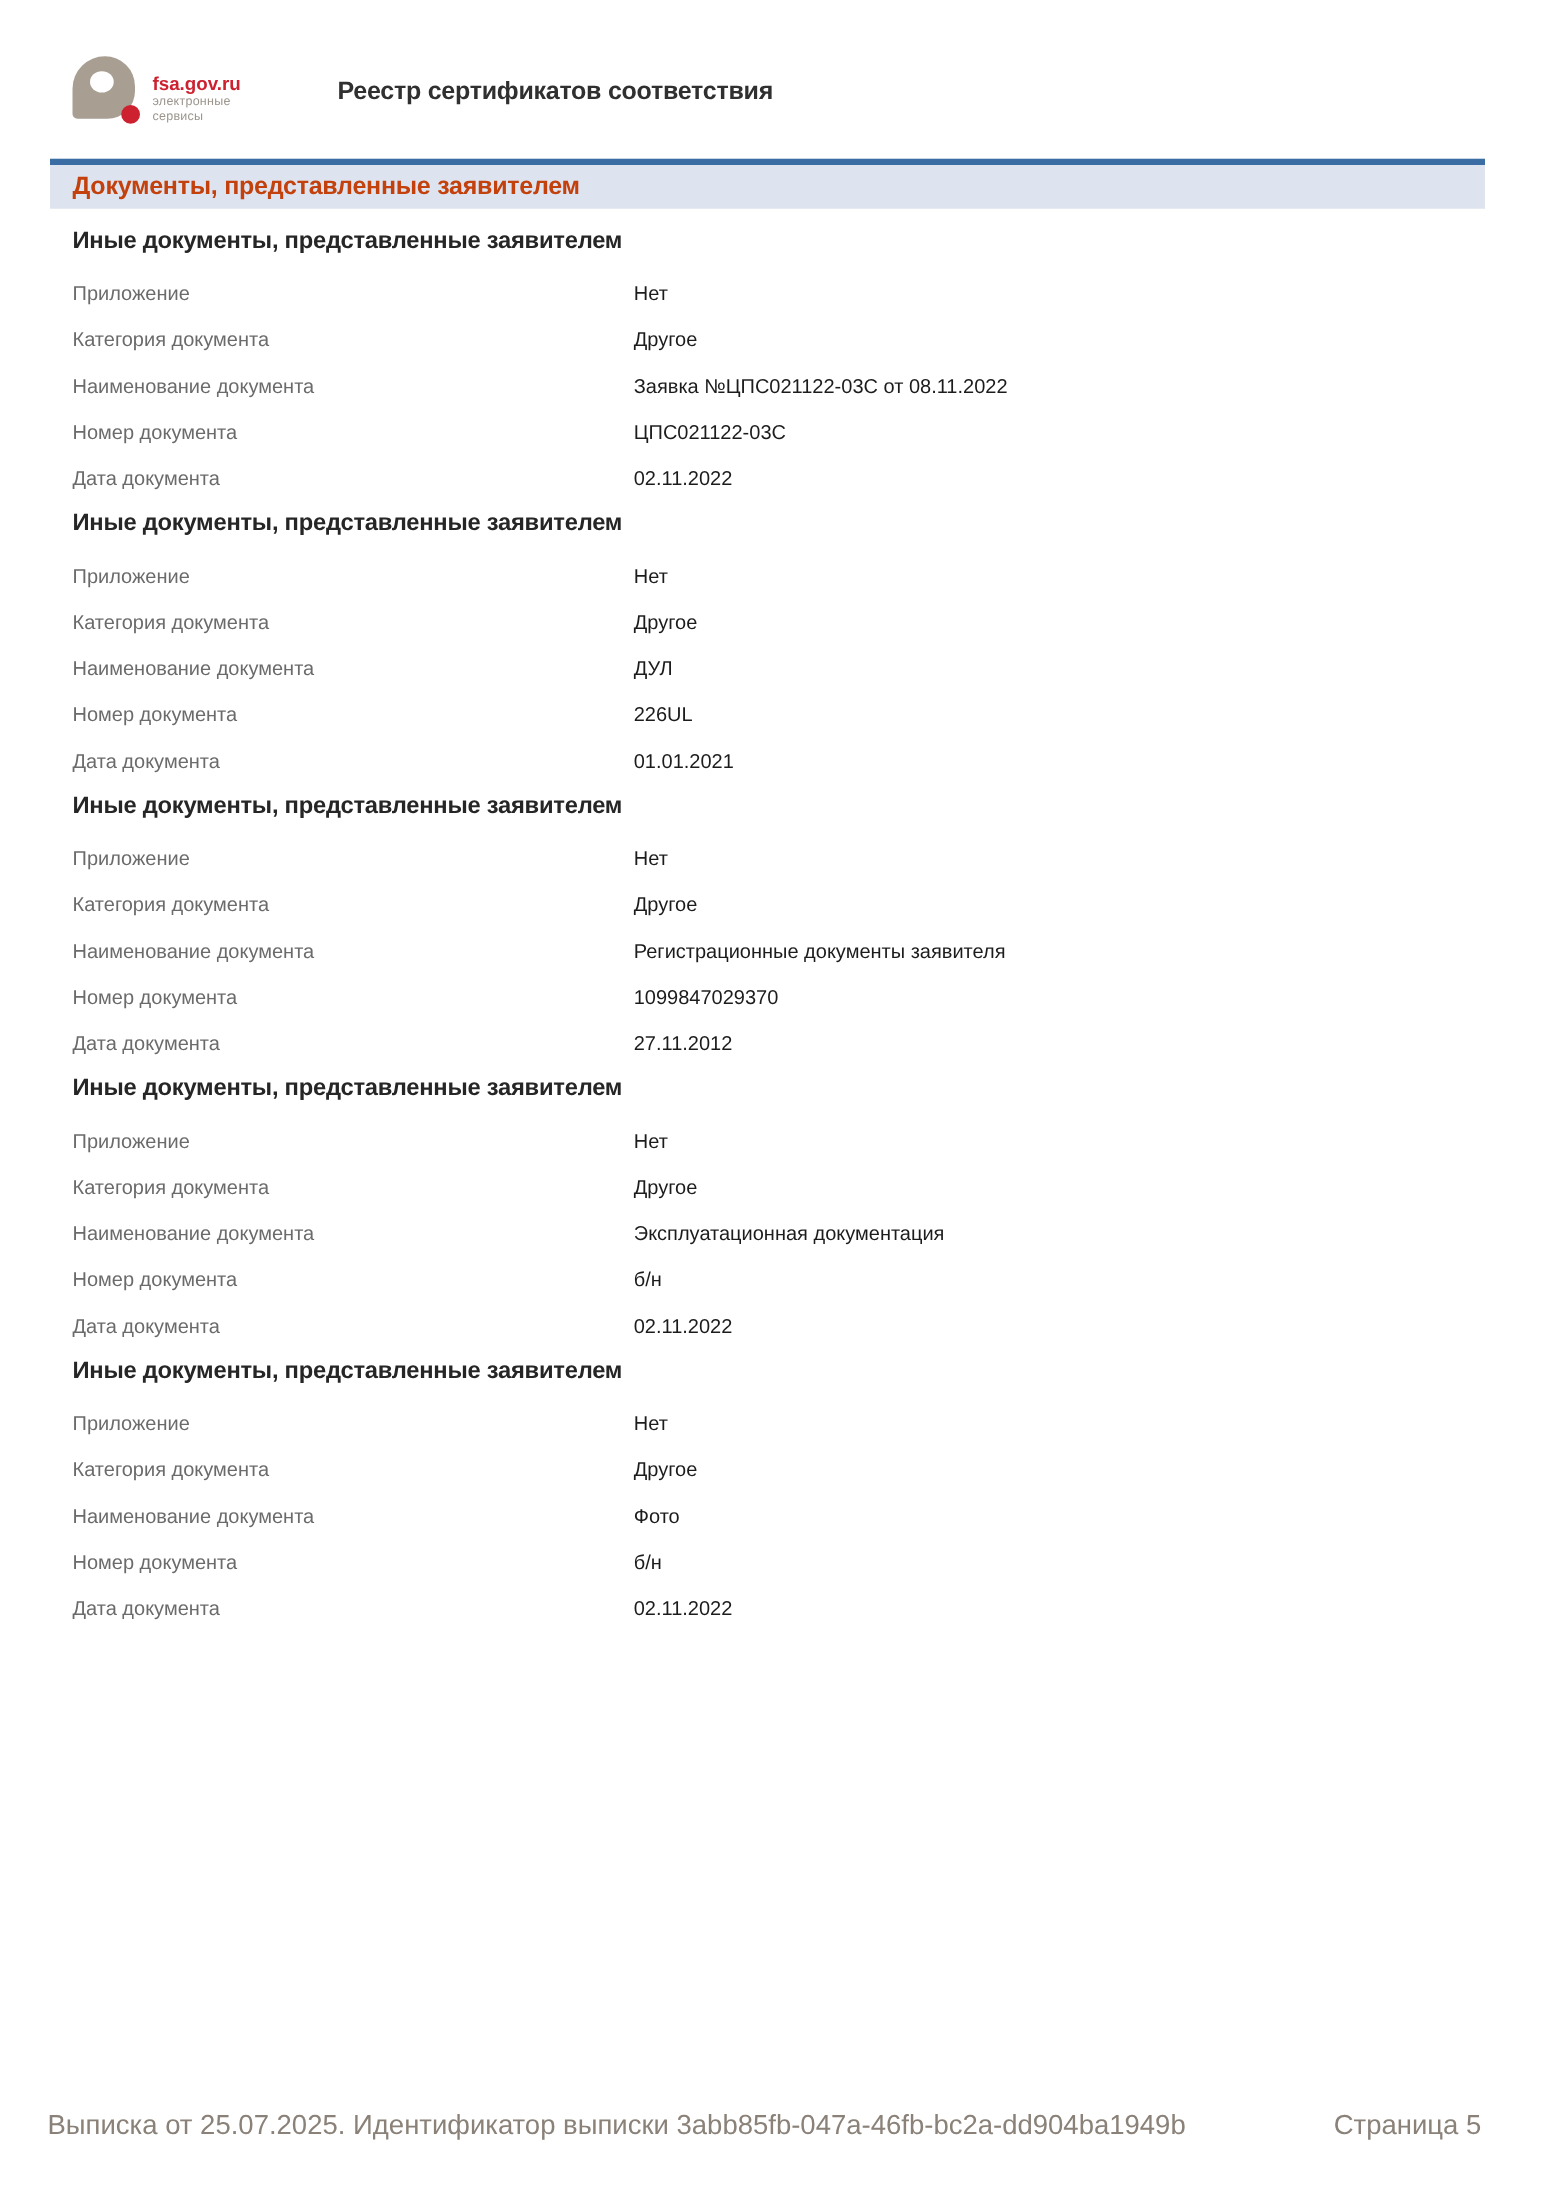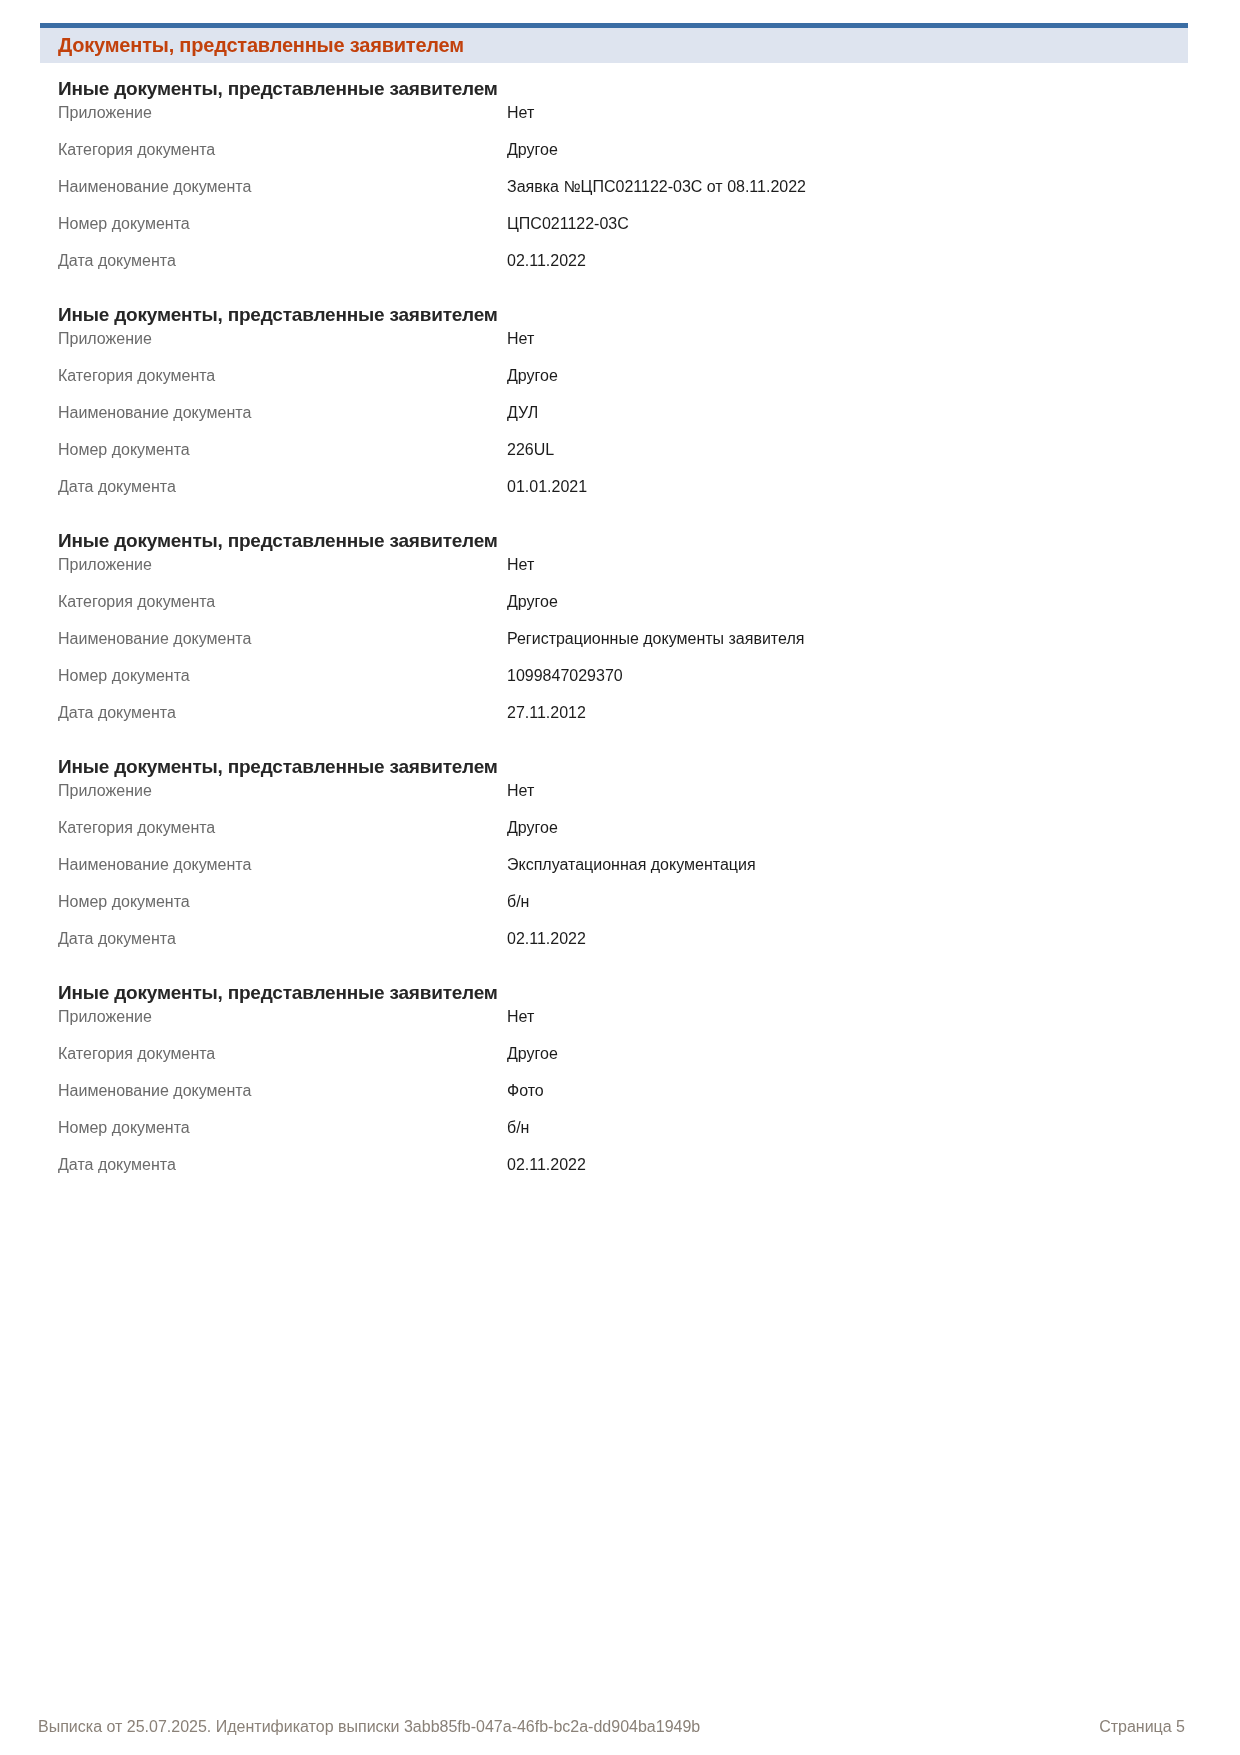--- a/index.html
+++ b/index.html
@@ -116,50 +116,63 @@
   .section-title{
     margin:0 0 3px 0;
     font-size:19px;
     line-height:24px;
     font-weight:bold;
     color:#262626;
     letter-spacing:-0.2px;
   }
   .field-row{
     display:flex;
-    align-items:flex-start;
+    align-items:flex-end;
     height:37px;
     font-size:16px;
   }
   .field-label{
     width:449px;
     flex:0 0 449px;
     color:var(--label-grey);
   }
   .field-value{
     color:var(--value-dark);
   }
   
   .doc-footer{
     position:absolute;
     left:38px;
     right:55px;
     bottom:42px;
     display:flex;
     justify-content:space-between;
     align-items:baseline;
-    font-size:16px;
+    font-size:22px;
     color:var(--footer-grey);
   }
 </style>
 </head>
 <body>
 
 <div class="page">
 
+  <header class="doc-header">
+    <div class="logo">
+      <div class="logo-mark">
+        <div class="logo-a"></div>
+        <div class="logo-dot"></div>
+      </div>
+      <div class="logo-text">
+        <div class="logo-brand">fsa.gov.ru</div>
+        <div class="logo-tagline">электронные сервисы</div>
+      </div>
+    </div>
+    <div class="doc-title">Реестр сертификатов соответствия</div>
+  </header>
 
   <div class="banner">
     <span class="banner-title">Документы, представленные заявителем</span>
   </div>
 
   <main class="sections" id="sections">
   <section class="doc-section">
     <h2 class="section-title">Иные документы, представленные заявителем</h2>
     <div class="rows">
   <div class="field-row">

